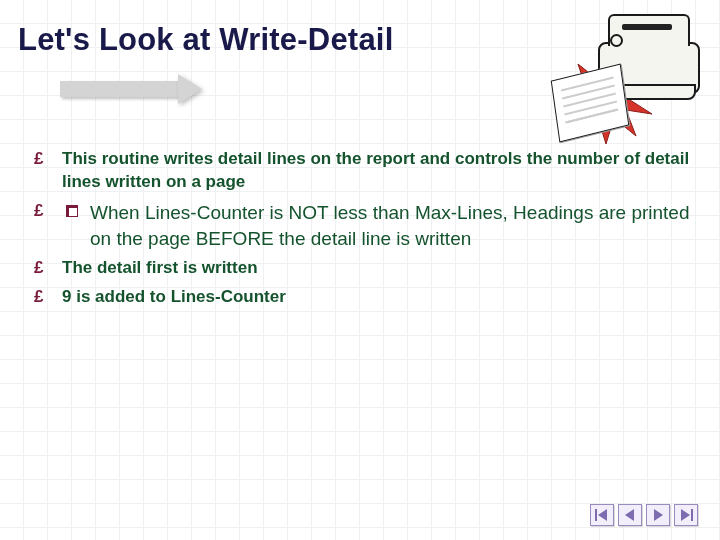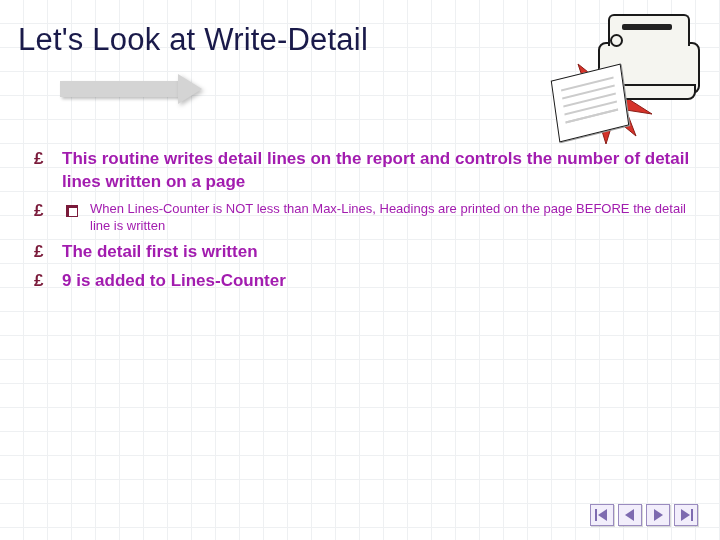--- a/index.html
+++ b/index.html
@@ -15,21 +15,21 @@
     position:absolute;inset:0;
     background-image:
       linear-gradient(#eef0f2 1px,transparent 1px),
       linear-gradient(90deg,#eef0f2 1px,transparent 1px);
     background-size:24px 24px;
     background-position:-1px -1px;
   }
   .content{position:relative;z-index:2}
   .title{
     font-family:"Trebuchet MS",Verdana,sans-serif;
-    font-weight:normal;
+    font-weight:bold;
     font-size:31px;
     color:#1a1a4a;
     padding:22px 0 0 18px;
     letter-spacing:0.2px;
   }
   
   .arrow{
     position:absolute;
     left:60px;top:74px;
     width:155px;height:30px;
@@ -95,21 +95,21 @@
   .printer .paper::after{
     content:"";position:absolute;left:8px;right:8px;height:2px;background:#ccc;
   }
   .printer .paper::before{top:10px;box-shadow:0 8px 0 #ccc,0 16px 0 #ccc,0 24px 0 #ccc,0 32px 0 #ccc}
   .printer .paper::after{top:42px}
 
   ul.bullets{
     list-style:none;
     margin:90px 0 0 0;
     padding:0 30px 0 34px;
-    color:#a21caf;
+    color:#14532d;
     font-size:17px;
     line-height:1.35;
   }
   ul.bullets>li{
     position:relative;
     padding-left:28px;
     margin-bottom:6px;
     font-weight:bold;
   }
   ul.bullets>li::before{
@@ -122,21 +122,21 @@
   ul.sub{
     list-style:none;
     margin:6px 0 2px 0;
     padding:0;
     font-weight:normal;
   }
   ul.sub>li{
     position:relative;
     padding-left:28px;
     margin-bottom:4px;
-    font-size:13px;
+    font-size:19px;
   }
   ul.sub>li::before{
     content:"";
     position:absolute;left:4px;top:5px;
     width:10px;height:10px;
     background:#fff;
     border:1.5px solid #7a1a3a;
     box-shadow:inset 2px 2px 0 #7a1a3a;
   }
 

